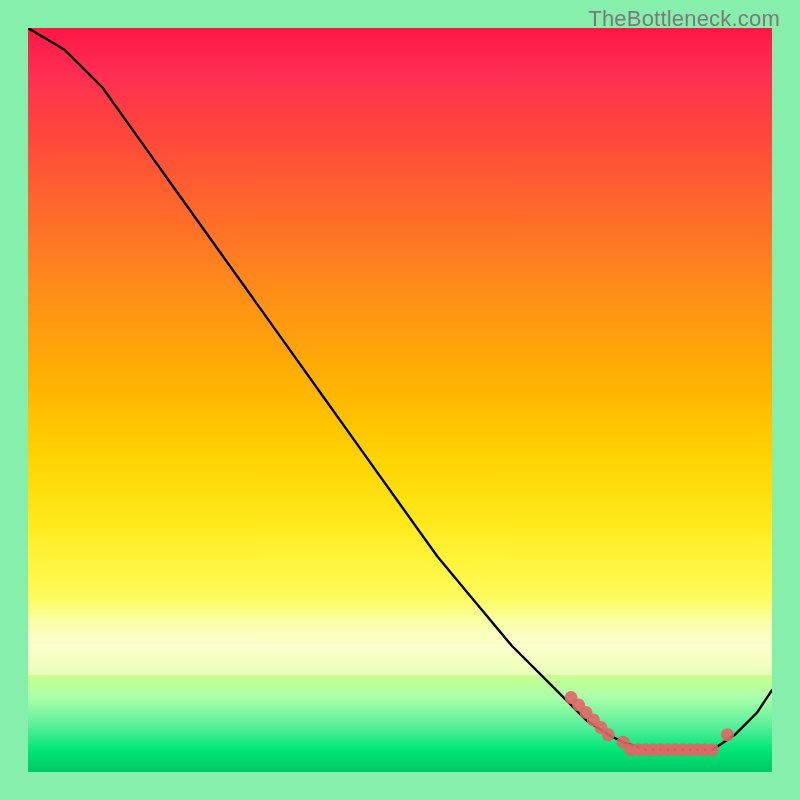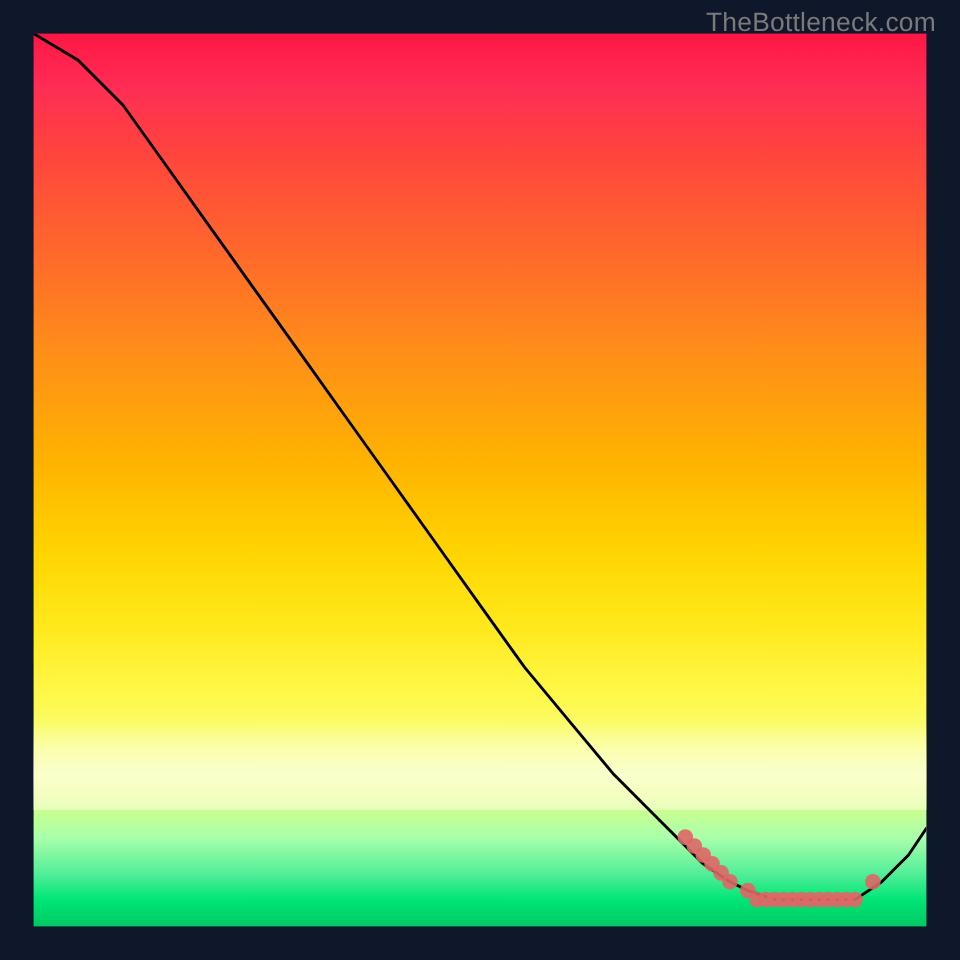--- a/index.html
+++ b/index.html
@@ -8,21 +8,21 @@
     width: 800px;
     height: 800px;
     background: #000;
     overflow: hidden;
     font-family: Arial, Helvetica, sans-serif;
   }
   .frame {
     position: relative;
     width: 800px;
     height: 800px;
-    background: #0f172a;
+    background: #86efac;
   }
   .plot-area {
     position: absolute;
     left: 28px;
     top: 28px;
     width: 744px;
     height: 744px;
     
     background: linear-gradient(
       to bottom,

